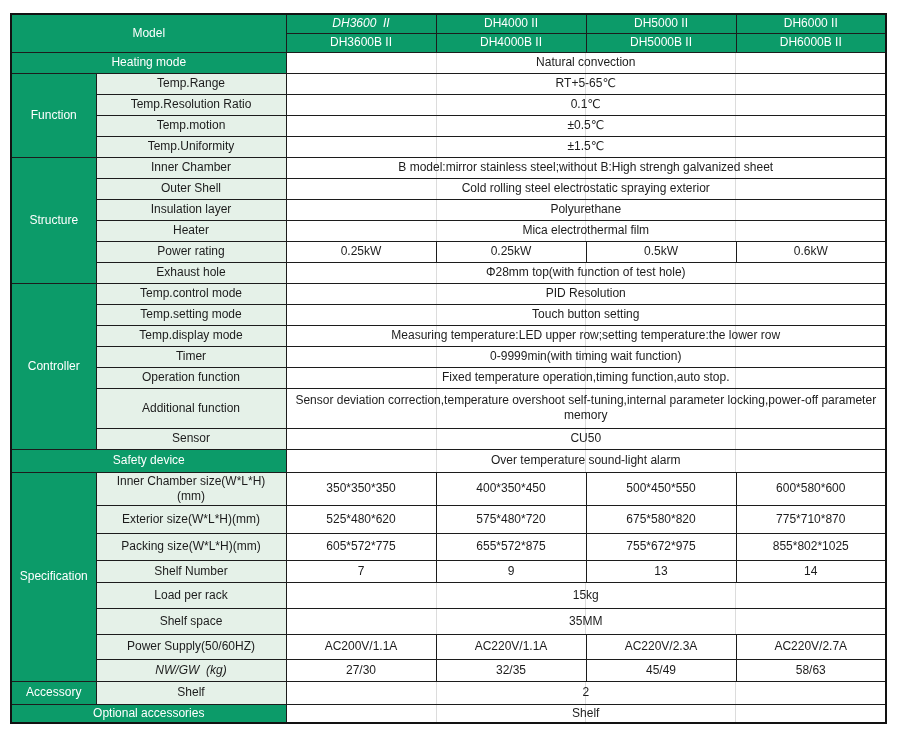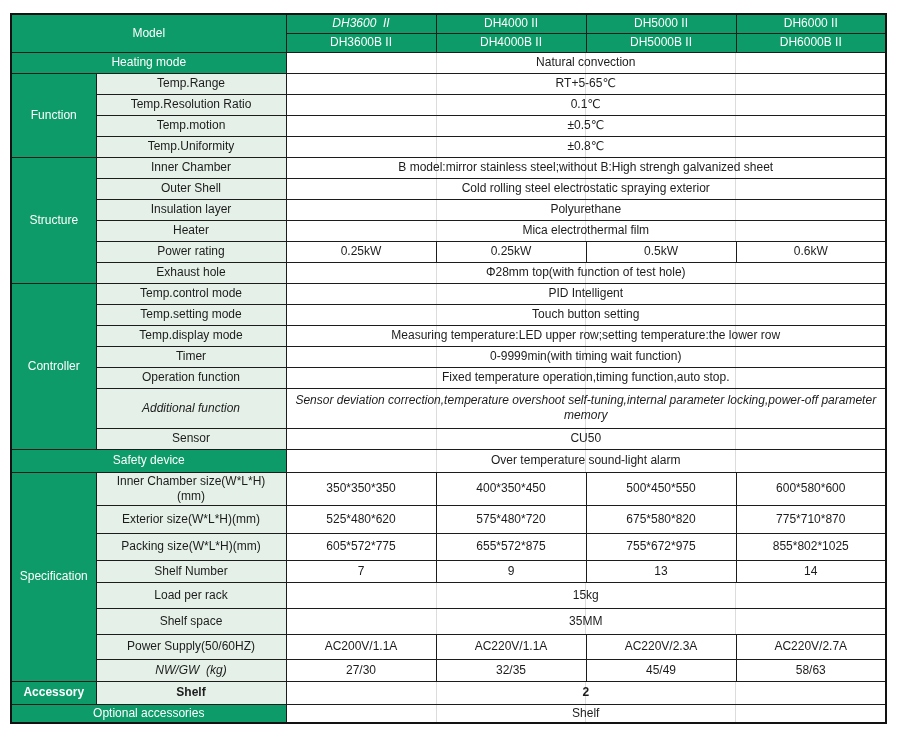--- a/index.html
+++ b/index.html
@@ -34,31 +34,31 @@
       linear-gradient(var(--faint-line,#dcdcdc), var(--faint-line,#dcdcdc)),
       linear-gradient(var(--faint-line,#dcdcdc), var(--faint-line,#dcdcdc)),
       linear-gradient(var(--faint-line,#dcdcdc), var(--faint-line,#dcdcdc));
     background-size: 1px 100%;
     background-position: 25% 0, 50% 0, 75% 0;
     background-repeat: no-repeat;
   }
   .pre { white-space: pre-wrap; font-style: italic; }
   tr.hmodel  { height: 19px; }
   tr.r21     { height: 21px; }
-  tr.raddl   { height: 40px; font-style: italic; }
+  tr.raddl   { height: 40px; }
   tr.rsafety { height: 23px; margin-left: 40px; }
   tr.sp1 { height: 29px; }
   tr.sp2 { height: 28px; }
   tr.sp3 { height: 27px; padding-left: 28px; }
   tr.sp4 { height: 22px; }
   tr.sp5 { height: 26px; }
   tr.sp6 { height: 26px; }
   tr.sp7 { height: 25px; }
   tr.sp8 { height: 22px; }
-  tr.racc { height: 23px; font-weight: bold; }
+  tr.racc { height: 23px; }
   tr.ropt { height: 17px; }
 </style>
 </head>
 <body>
 
 <div class="sheet">
   <table class="spec">
     <colgroup>
       <col style="width:85px">
         <col style="width:190px">
@@ -96,21 +96,21 @@
     <tr class="r21">
       <td class="lg">Temp.Resolution Ratio</td>
       <td class="span4" colspan="4">0.1℃</td>
     </tr>
     <tr class="r21">
       <td class="lg">Temp.motion</td>
       <td class="span4" colspan="4">±0.5℃</td>
     </tr>
     <tr class="r21">
       <td class="lg">Temp.Uniformity</td>
-      <td class="span4" colspan="4">±0.8℃</td>
+      <td class="span4" colspan="4">±1.5℃</td>
     </tr>
 
     <tr class="r21">
       <td class="g" rowspan="6">Structure</td>
       <td class="lg">Inner Chamber</td>
       <td class="span4" colspan="4">B model:mirror stainless steel;without B:High strengh galvanized sheet</td>
     </tr>
     <tr class="r21">
       <td class="lg">Outer Shell</td>
       <td class="span4" colspan="4">Cold rolling steel electrostatic spraying exterior</td>
@@ -131,21 +131,21 @@
       <td>0.6kW</td>
     </tr>
     <tr class="r21">
       <td class="lg">Exhaust hole</td>
       <td class="span4" colspan="4">Φ28mm top(with function of test hole)</td>
     </tr>
 
     <tr class="r21">
       <td class="g" rowspan="7">Controller</td>
       <td class="lg">Temp.control mode</td>
-      <td class="span4" colspan="4">PID Intelligent</td>
+      <td class="span4" colspan="4">PID Resolution</td>
     </tr>
     <tr class="r21">
       <td class="lg">Temp.setting mode</td>
       <td class="span4" colspan="4">Touch button setting</td>
     </tr>
     <tr class="r21">
       <td class="lg">Temp.display mode</td>
       <td class="span4" colspan="4">Measuring temperature:LED upper row;setting temperature:the lower row</td>
     </tr>
     <tr class="r21">

